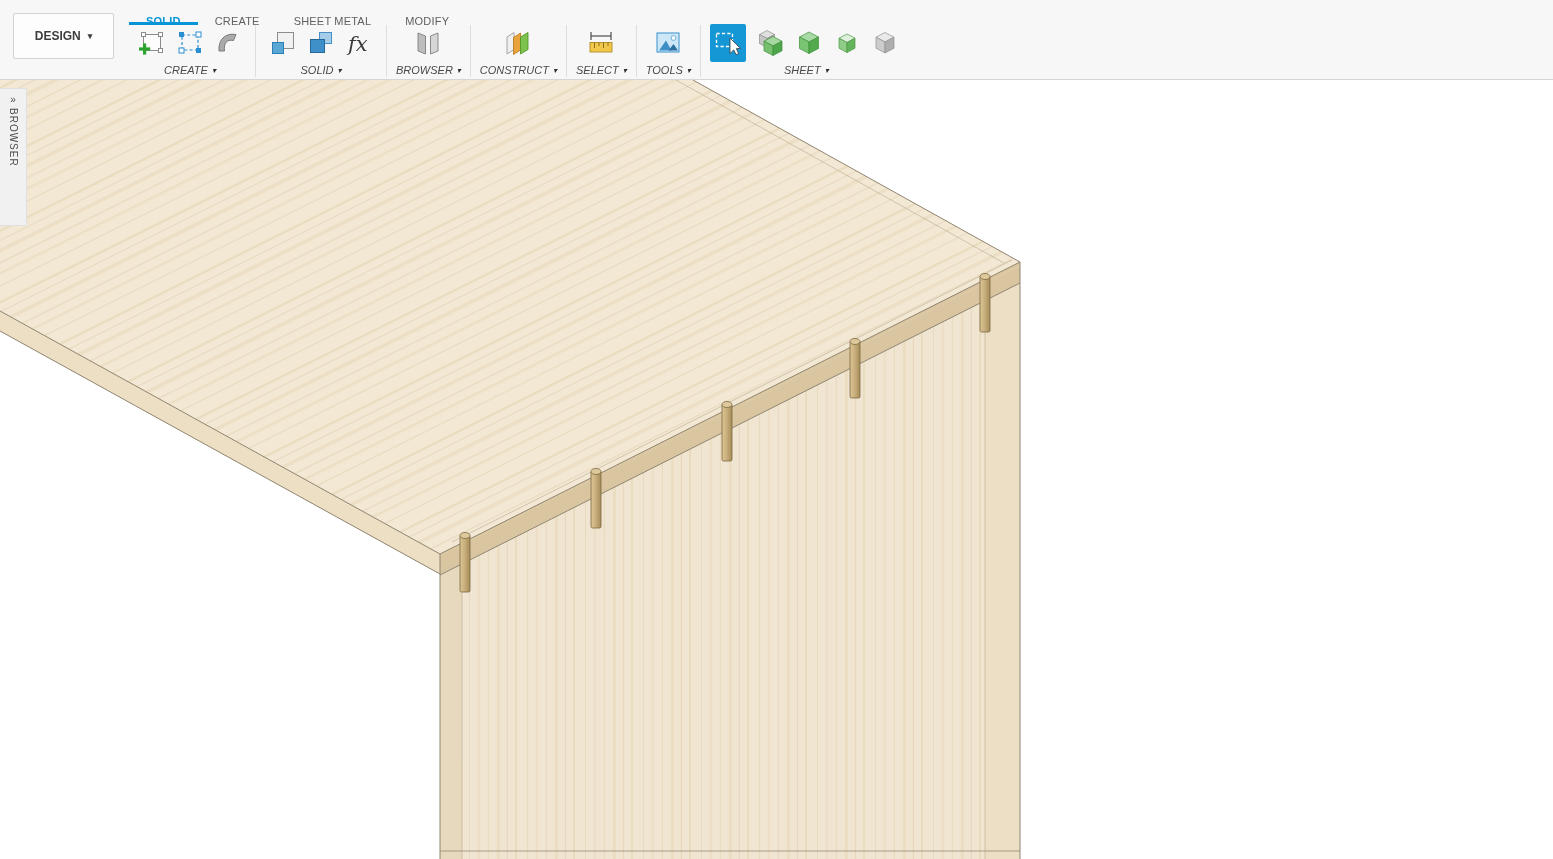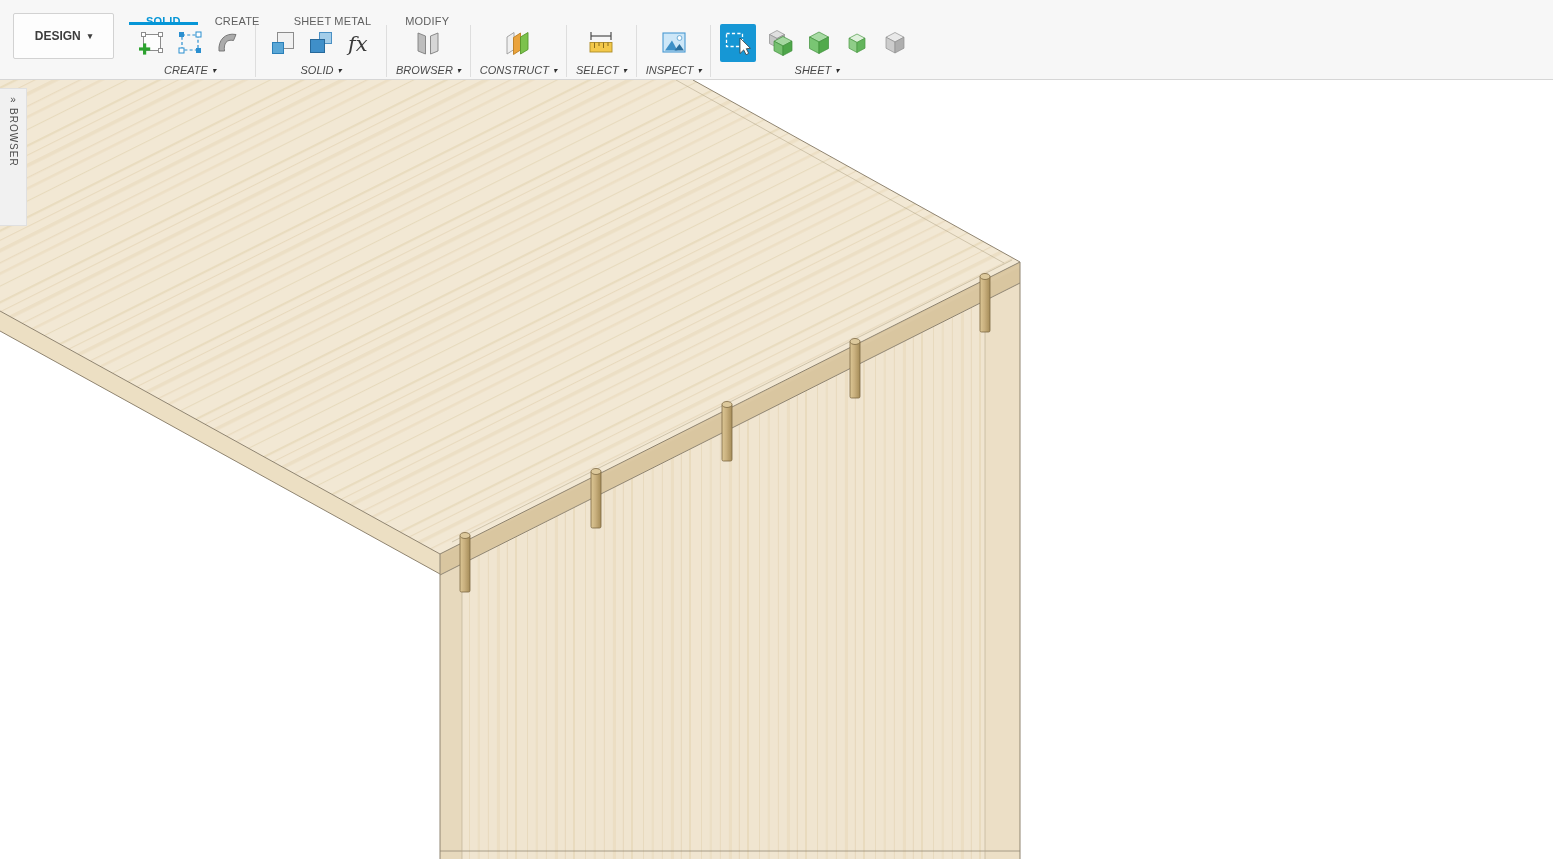--- a/index.html
+++ b/index.html
@@ -214,21 +214,21 @@
               <svg width="30" height="30" viewBox="0 0 30 30">
                 <rect x="4" y="5" width="22" height="19" fill="#cde7f8" stroke="#4a9ad2" stroke-width="1.1"></rect>
                 <polygon points="6,22.5 13,12.5 18.5,22.5" fill="#3d90c7"></polygon>
                 <polygon points="15.5,22.5 20.5,16 25,22.5" fill="#2a6f9e"></polygon>
                 <circle cx="20.5" cy="10" r="2.4" fill="#fff" stroke="#3d90c7" stroke-width="0.7"></circle>
               </svg>
             </span>
           </button>
         </div>
         <div class="group-label">
-          <span>INSPECT</span>
+          <span>TOOLS</span>
           <span class="caret">▾</span>
         </div>
       </div>
 
       <div class="sep"></div>
 
       <div class="group">
         <div class="icons">
           <button class="icon-btn active" style="margin-right:5px;">
             <span class="ic">

